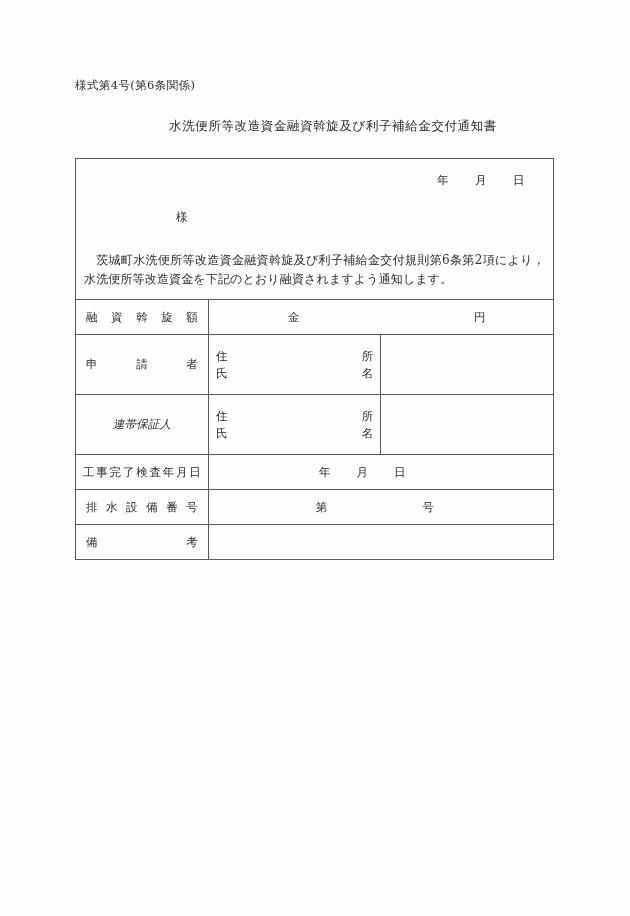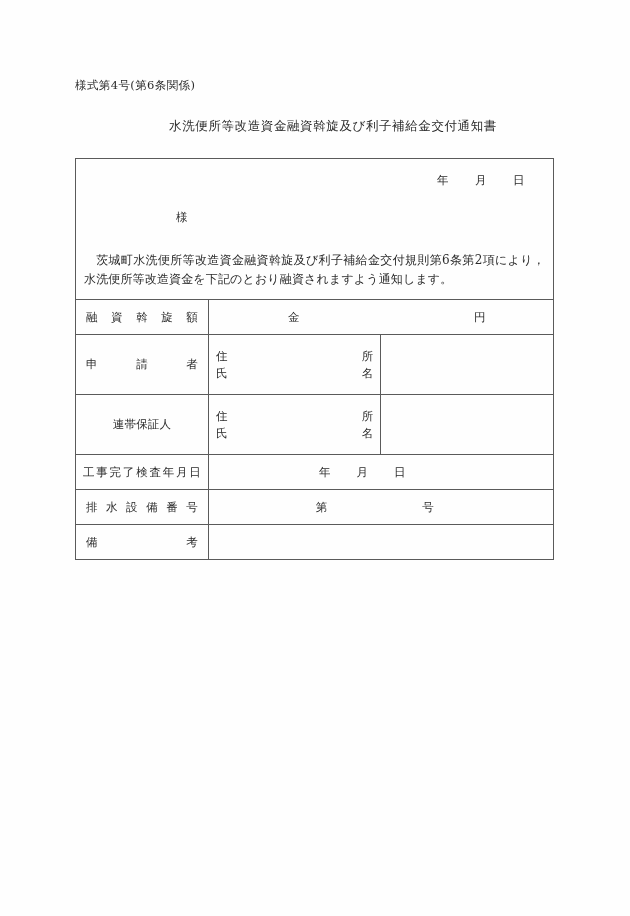--- a/index.html
+++ b/index.html
@@ -130,21 +130,21 @@
     width: 132px;
     height: 34px;
     text-align: center;
   }
   .lbl {
     display: flex;
     justify-content: space-between;
     padding: 0 10px;
     letter-spacing: 0.2px;
   }
-  .lbl.tight { justify-content: center; gap: 0; }
+  .lbl.tight { justify-content: center; gap: 0; font-style: italic; }
 
   .sub-cell {
     width: 54px;
     text-align: center;
     line-height: 17px;
   }
   .sub-row {
     display: flex;
     justify-content: space-between;
     padding: 0 7px;

